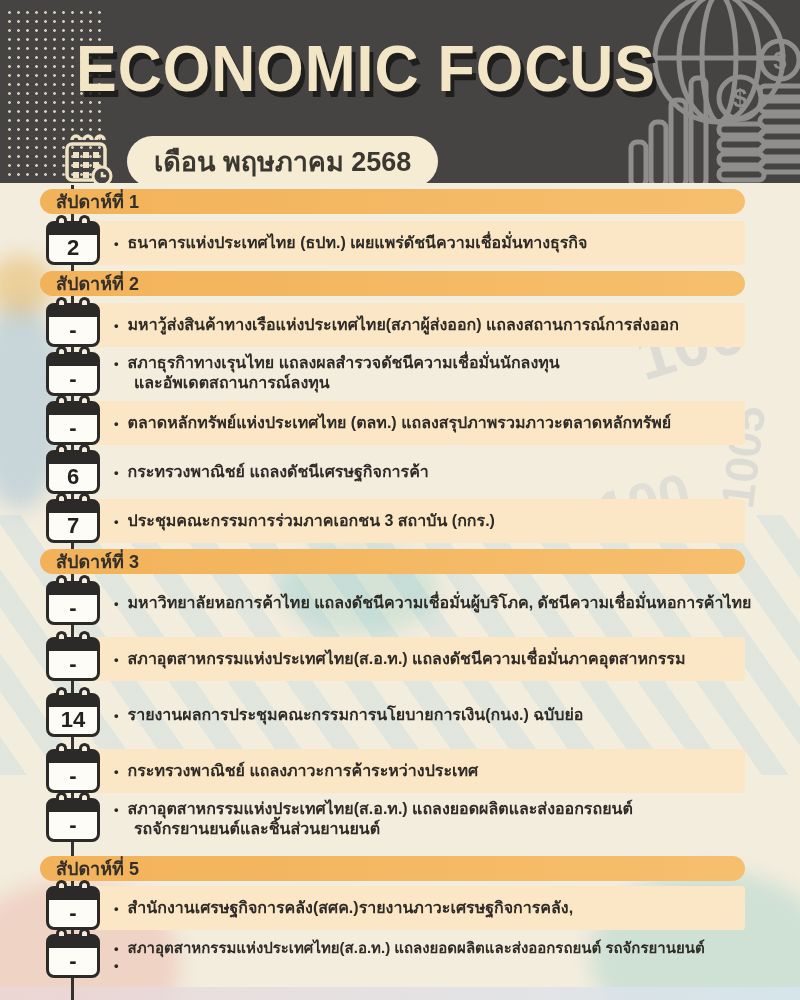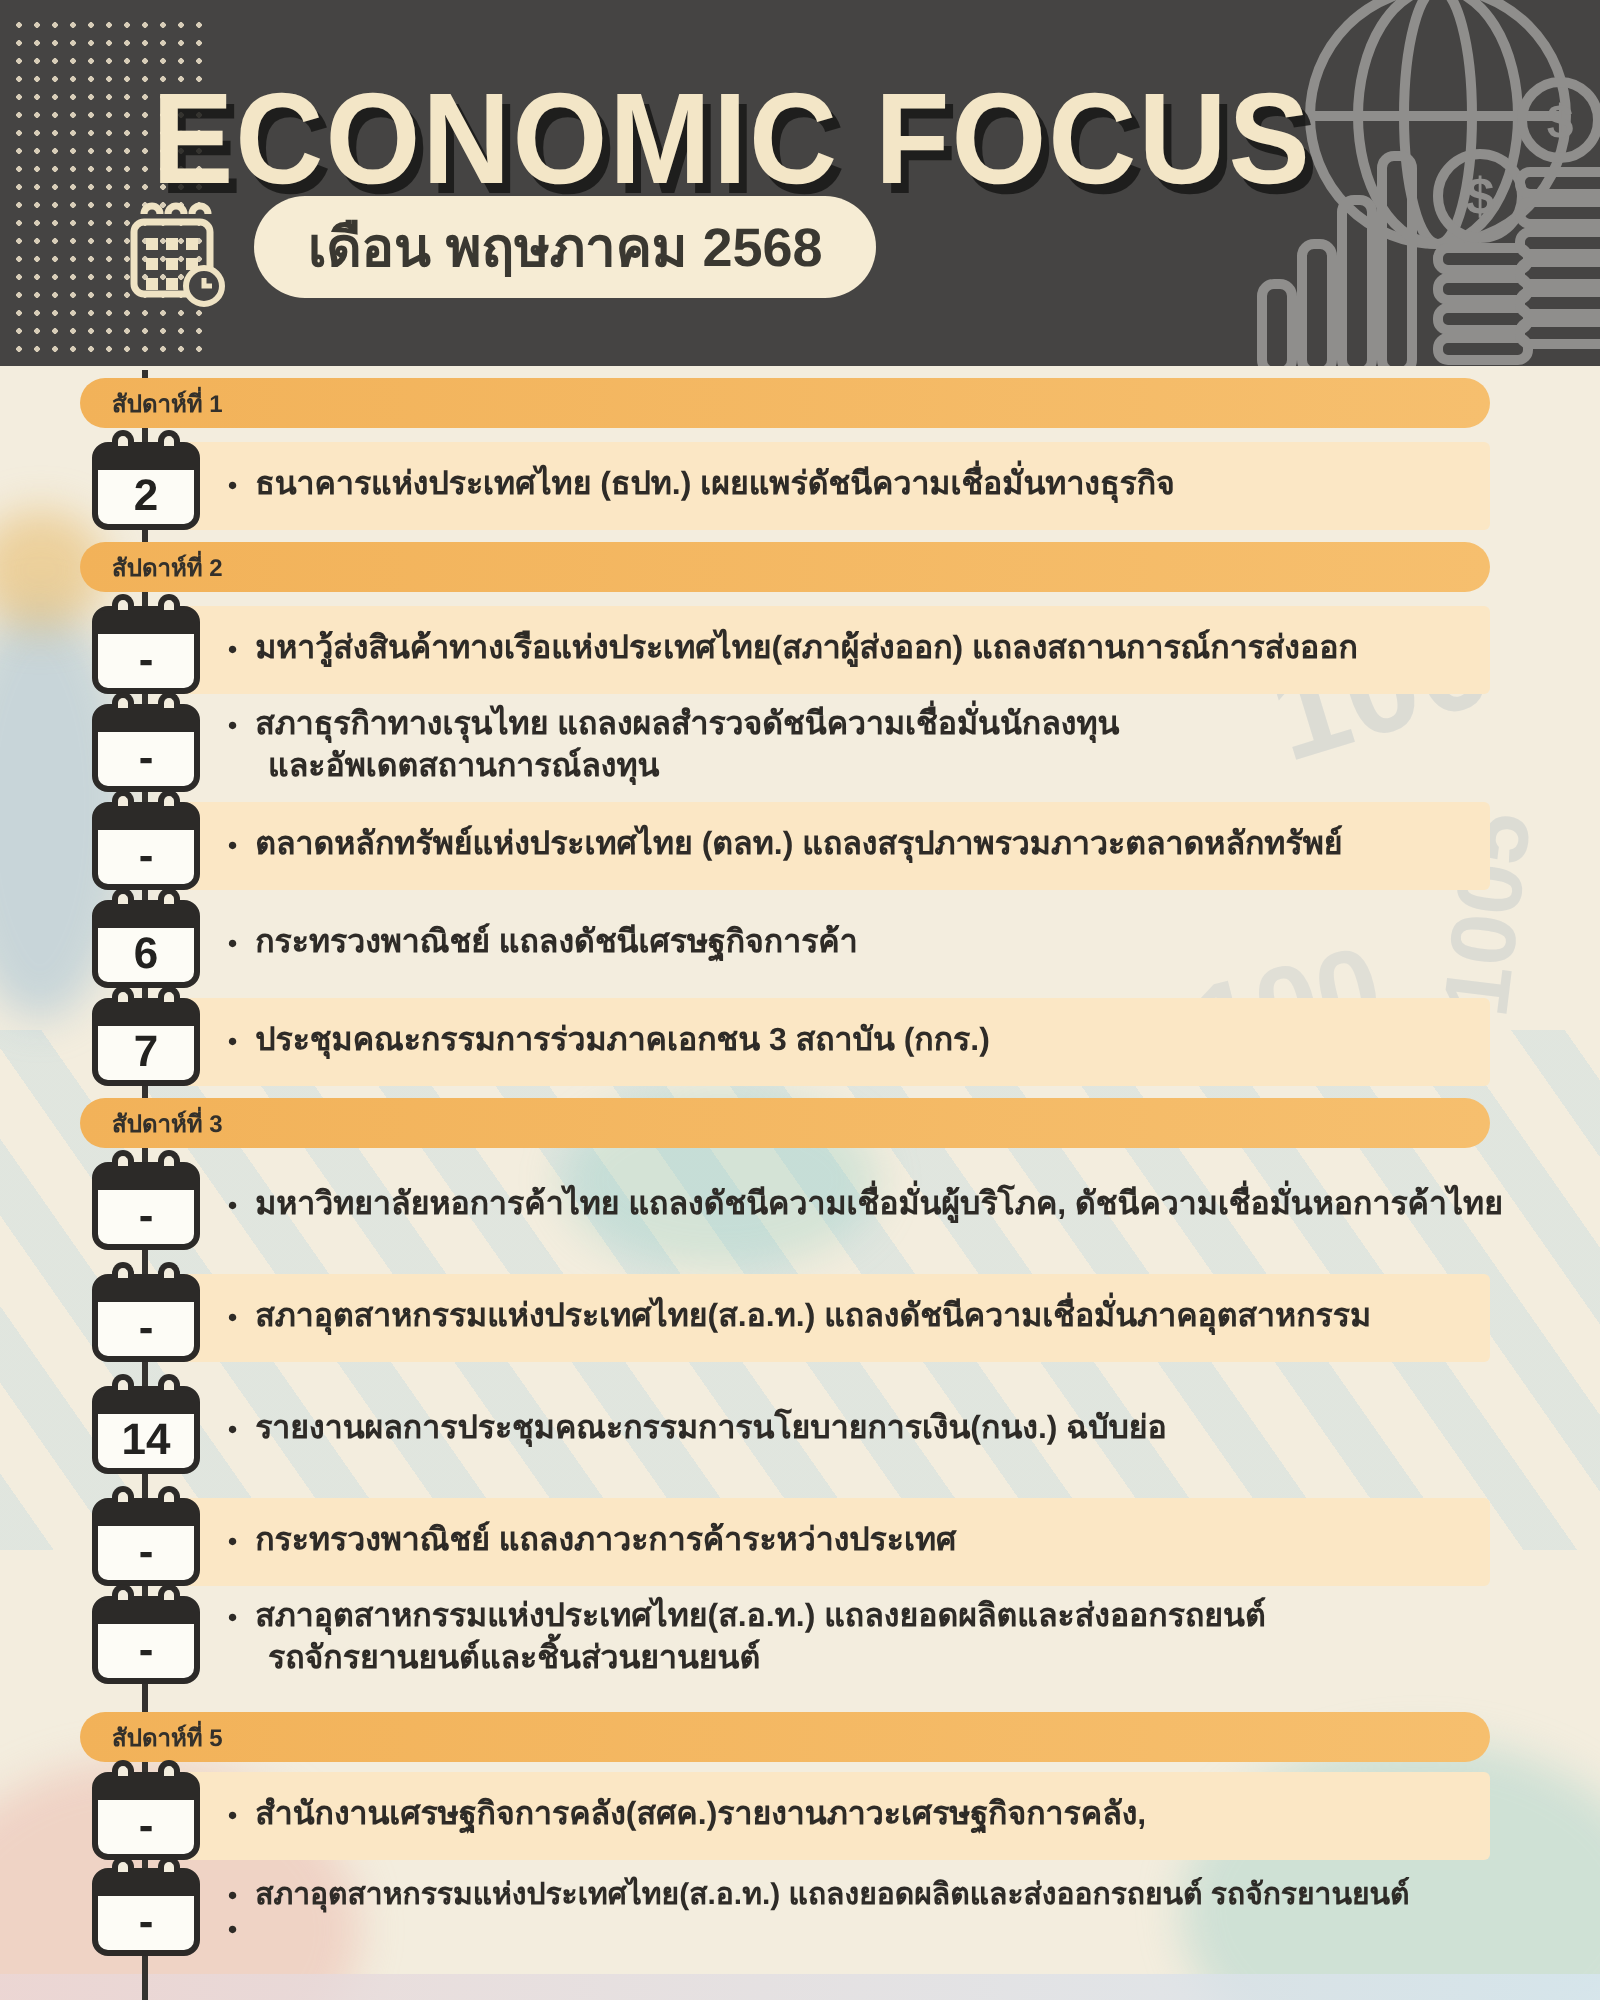--- a/index.html
+++ b/index.html
@@ -26,32 +26,32 @@
 
   
   .header { position:relative; width:800px; height:183px; background:#454443; overflow:hidden; z-index:2; }
   .dots { position:absolute; left:5px; top:8px; width:100px; height:168px;
     background-image:radial-gradient(rgba(242,230,205,.85) 1.3px, transparent 1.5px);
     background-size:9px 9px; z-index:1; }
   .fin-art { position:absolute; right:0; top:0; z-index:1; }
   .title { position:absolute; left:76px; top:32px; z-index:2;
     font-size:61px; font-weight:bold; letter-spacing:1px; color:#f3e6c7;
     text-shadow:4px 5px 0 rgba(24,23,22,.85); transform:scaleY(1.06); transform-origin:left top; white-space:nowrap; }
-  .subrow { position:absolute; left:62px; top:98px; display:flex; align-items:flex-start; gap:13px; z-index:2; }
+  .subrow { position:absolute; left:62px; top:131px; display:flex; align-items:flex-end; gap:13px; z-index:2; }
   .pill { height:51px; background:#f6ecd4; border-radius:27px; display:flex; align-items:center;
     padding:0 27px; font-size:27px; font-weight:bold; color:#3a3831; white-space:nowrap; }
 
   
   .content { position:relative; z-index:1; }
   .timeline { position:absolute; left:71px; top:-4px; width:3px; height:952px; background:#34322f; z-index:0; }
 
   .week-bar { position:relative; z-index:1; margin:6px 0 7px 40px; width:705px; height:25px;
     background:linear-gradient(90deg,#f2b259,#f6bf6e); border-radius:13px;
     display:flex; align-items:center; padding-left:16px;
-    font-size:12px; font-weight:bold; color:#33302b; }
+    font-size:18px; font-weight:bold; color:#33302b; }
   .wk5 .week-bar { margin-top:14px; margin-bottom:5px; }
 
   .row { position:relative; z-index:1; margin:0 40px 5px 40px; display:flex; align-items:center; min-height:34px; }
   .row.double { min-height:44px; }
   .row.roomy { margin-bottom:12px; }
   .row.tight { margin-bottom:4px; }
   .row-band { position:absolute; left:45px; right:15px; top:0; bottom:0; background:#fbe7c5; border-radius:3px; z-index:0; }
   .cal { position:relative; flex:0 0 auto; width:54px; height:44px; margin-left:6px; z-index:2;
     background:#fdfcf6; border:3px solid #2c2a28; border-radius:8px; }
   .cal-top { position:absolute; left:-1px; right:-1px; top:-1px; height:12px; background:#2c2a28; border-radius:5px 5px 0 0; }

